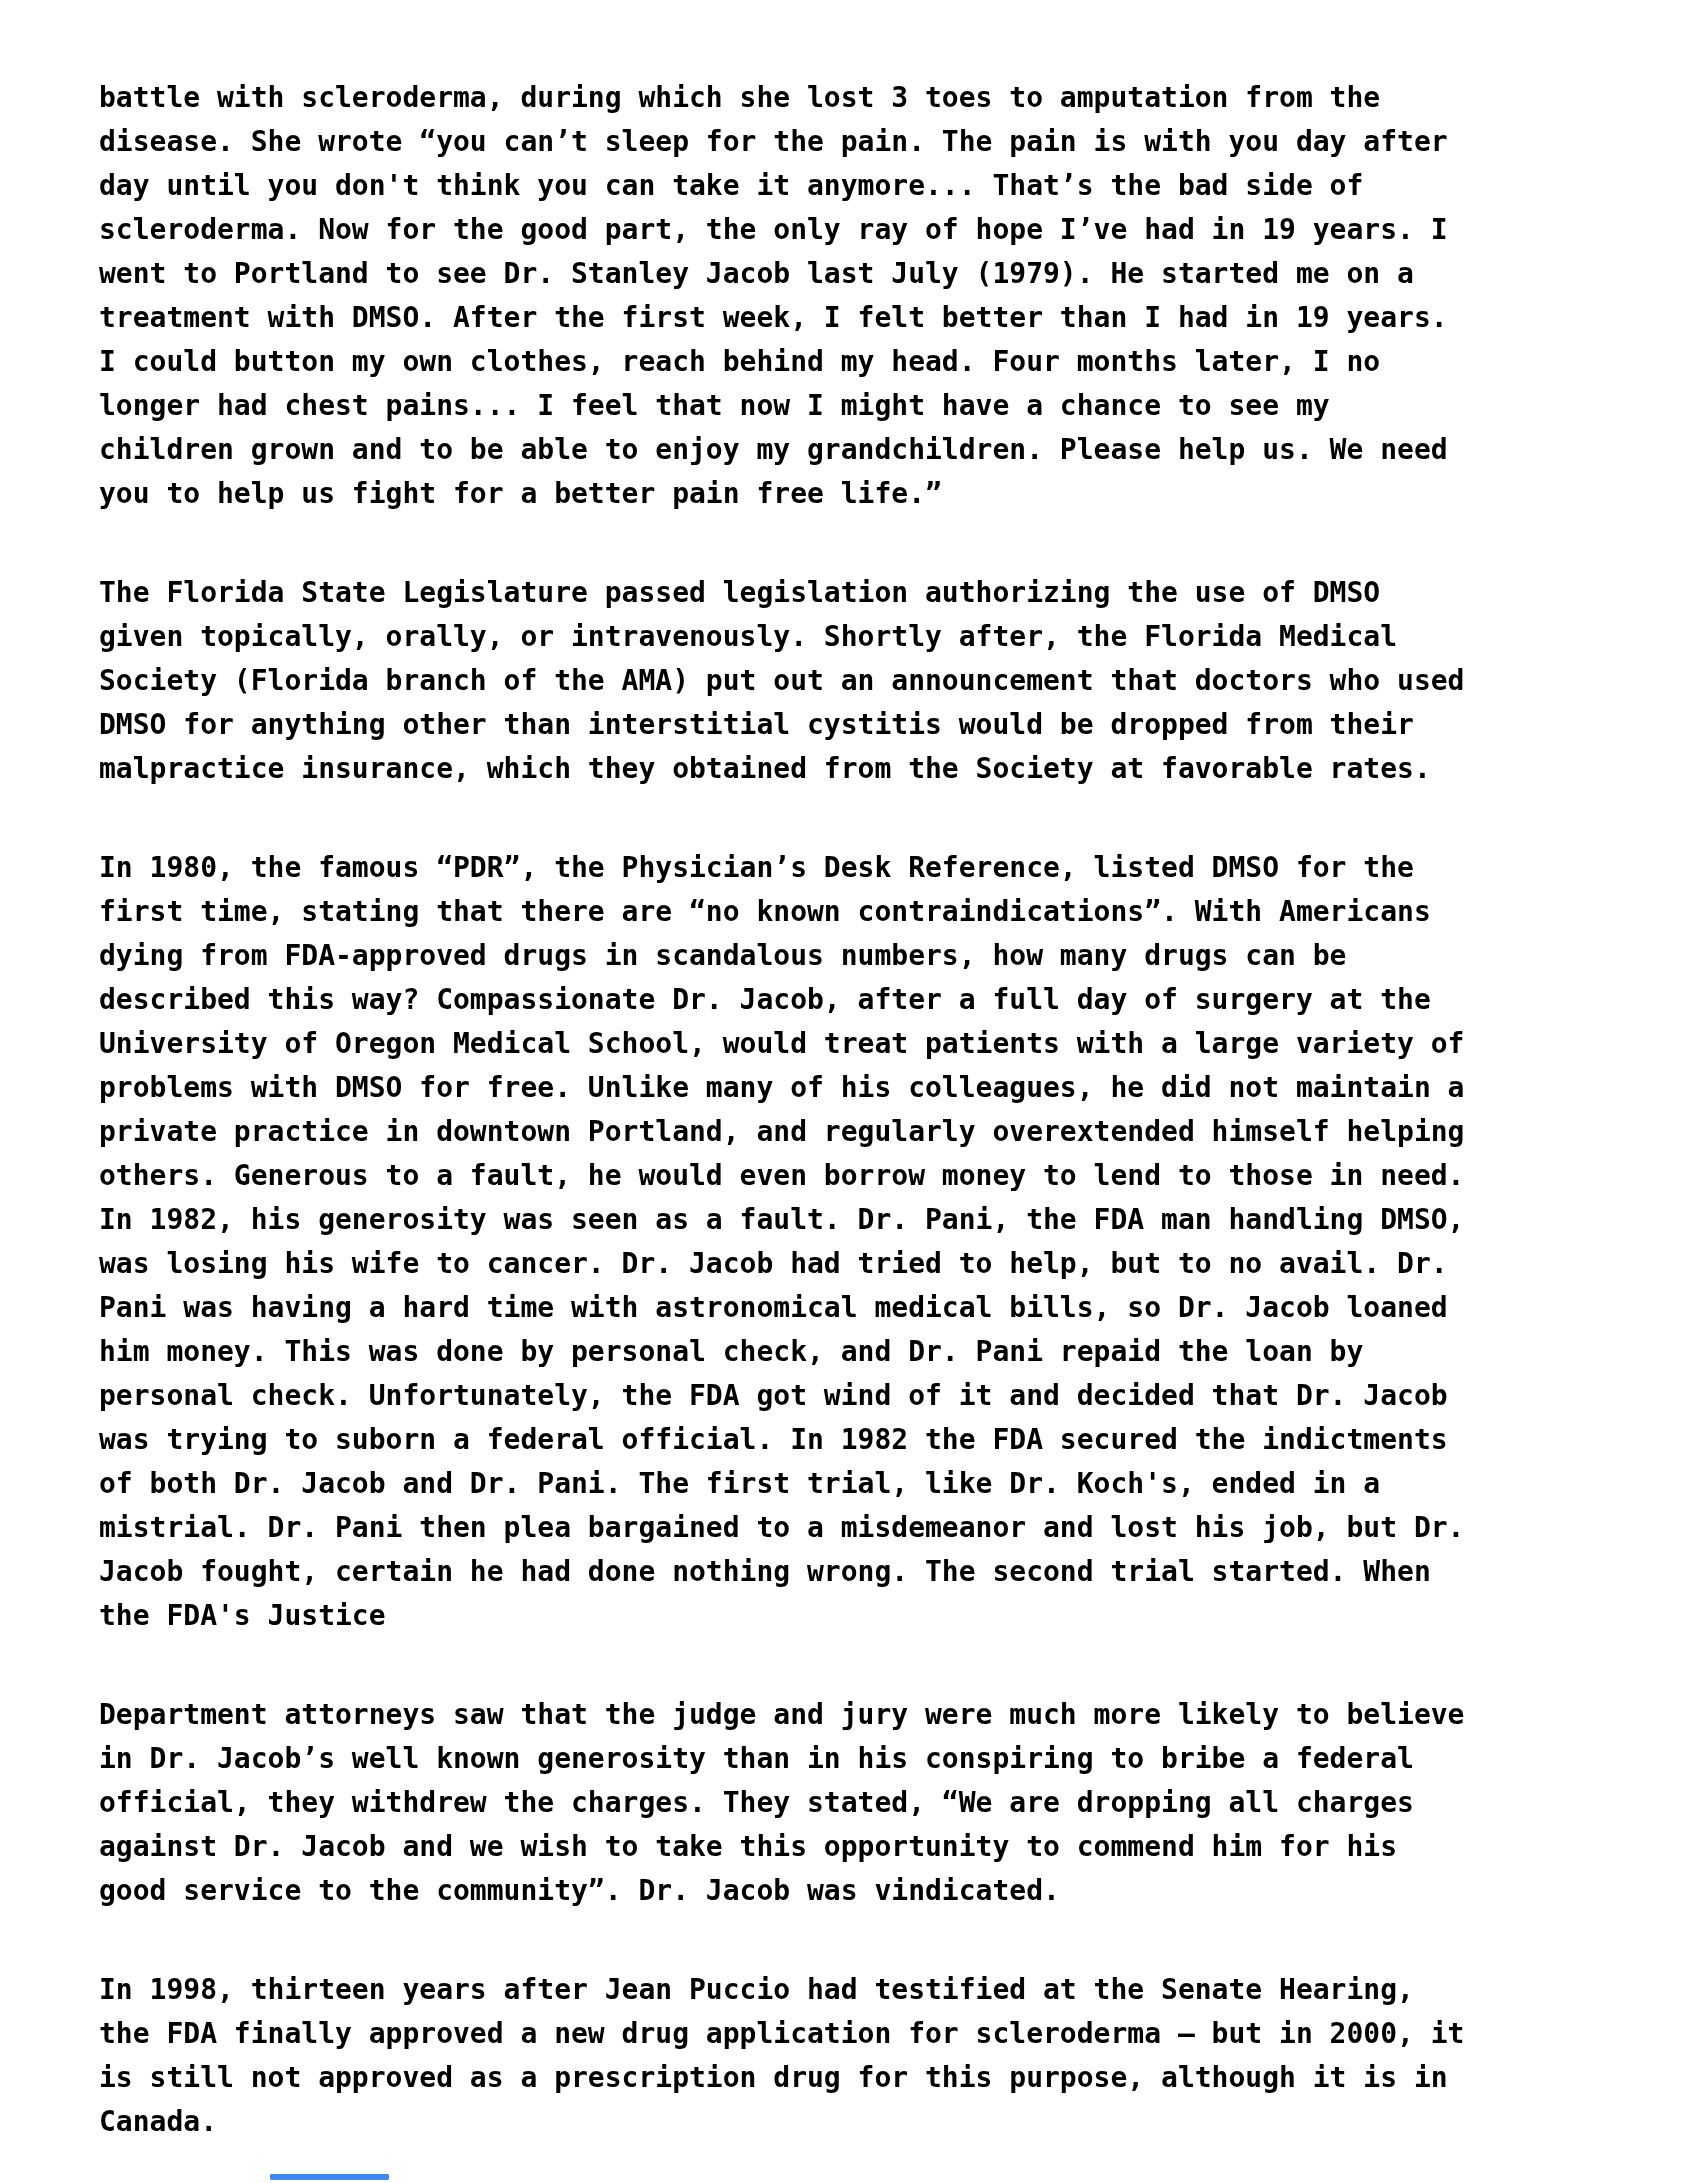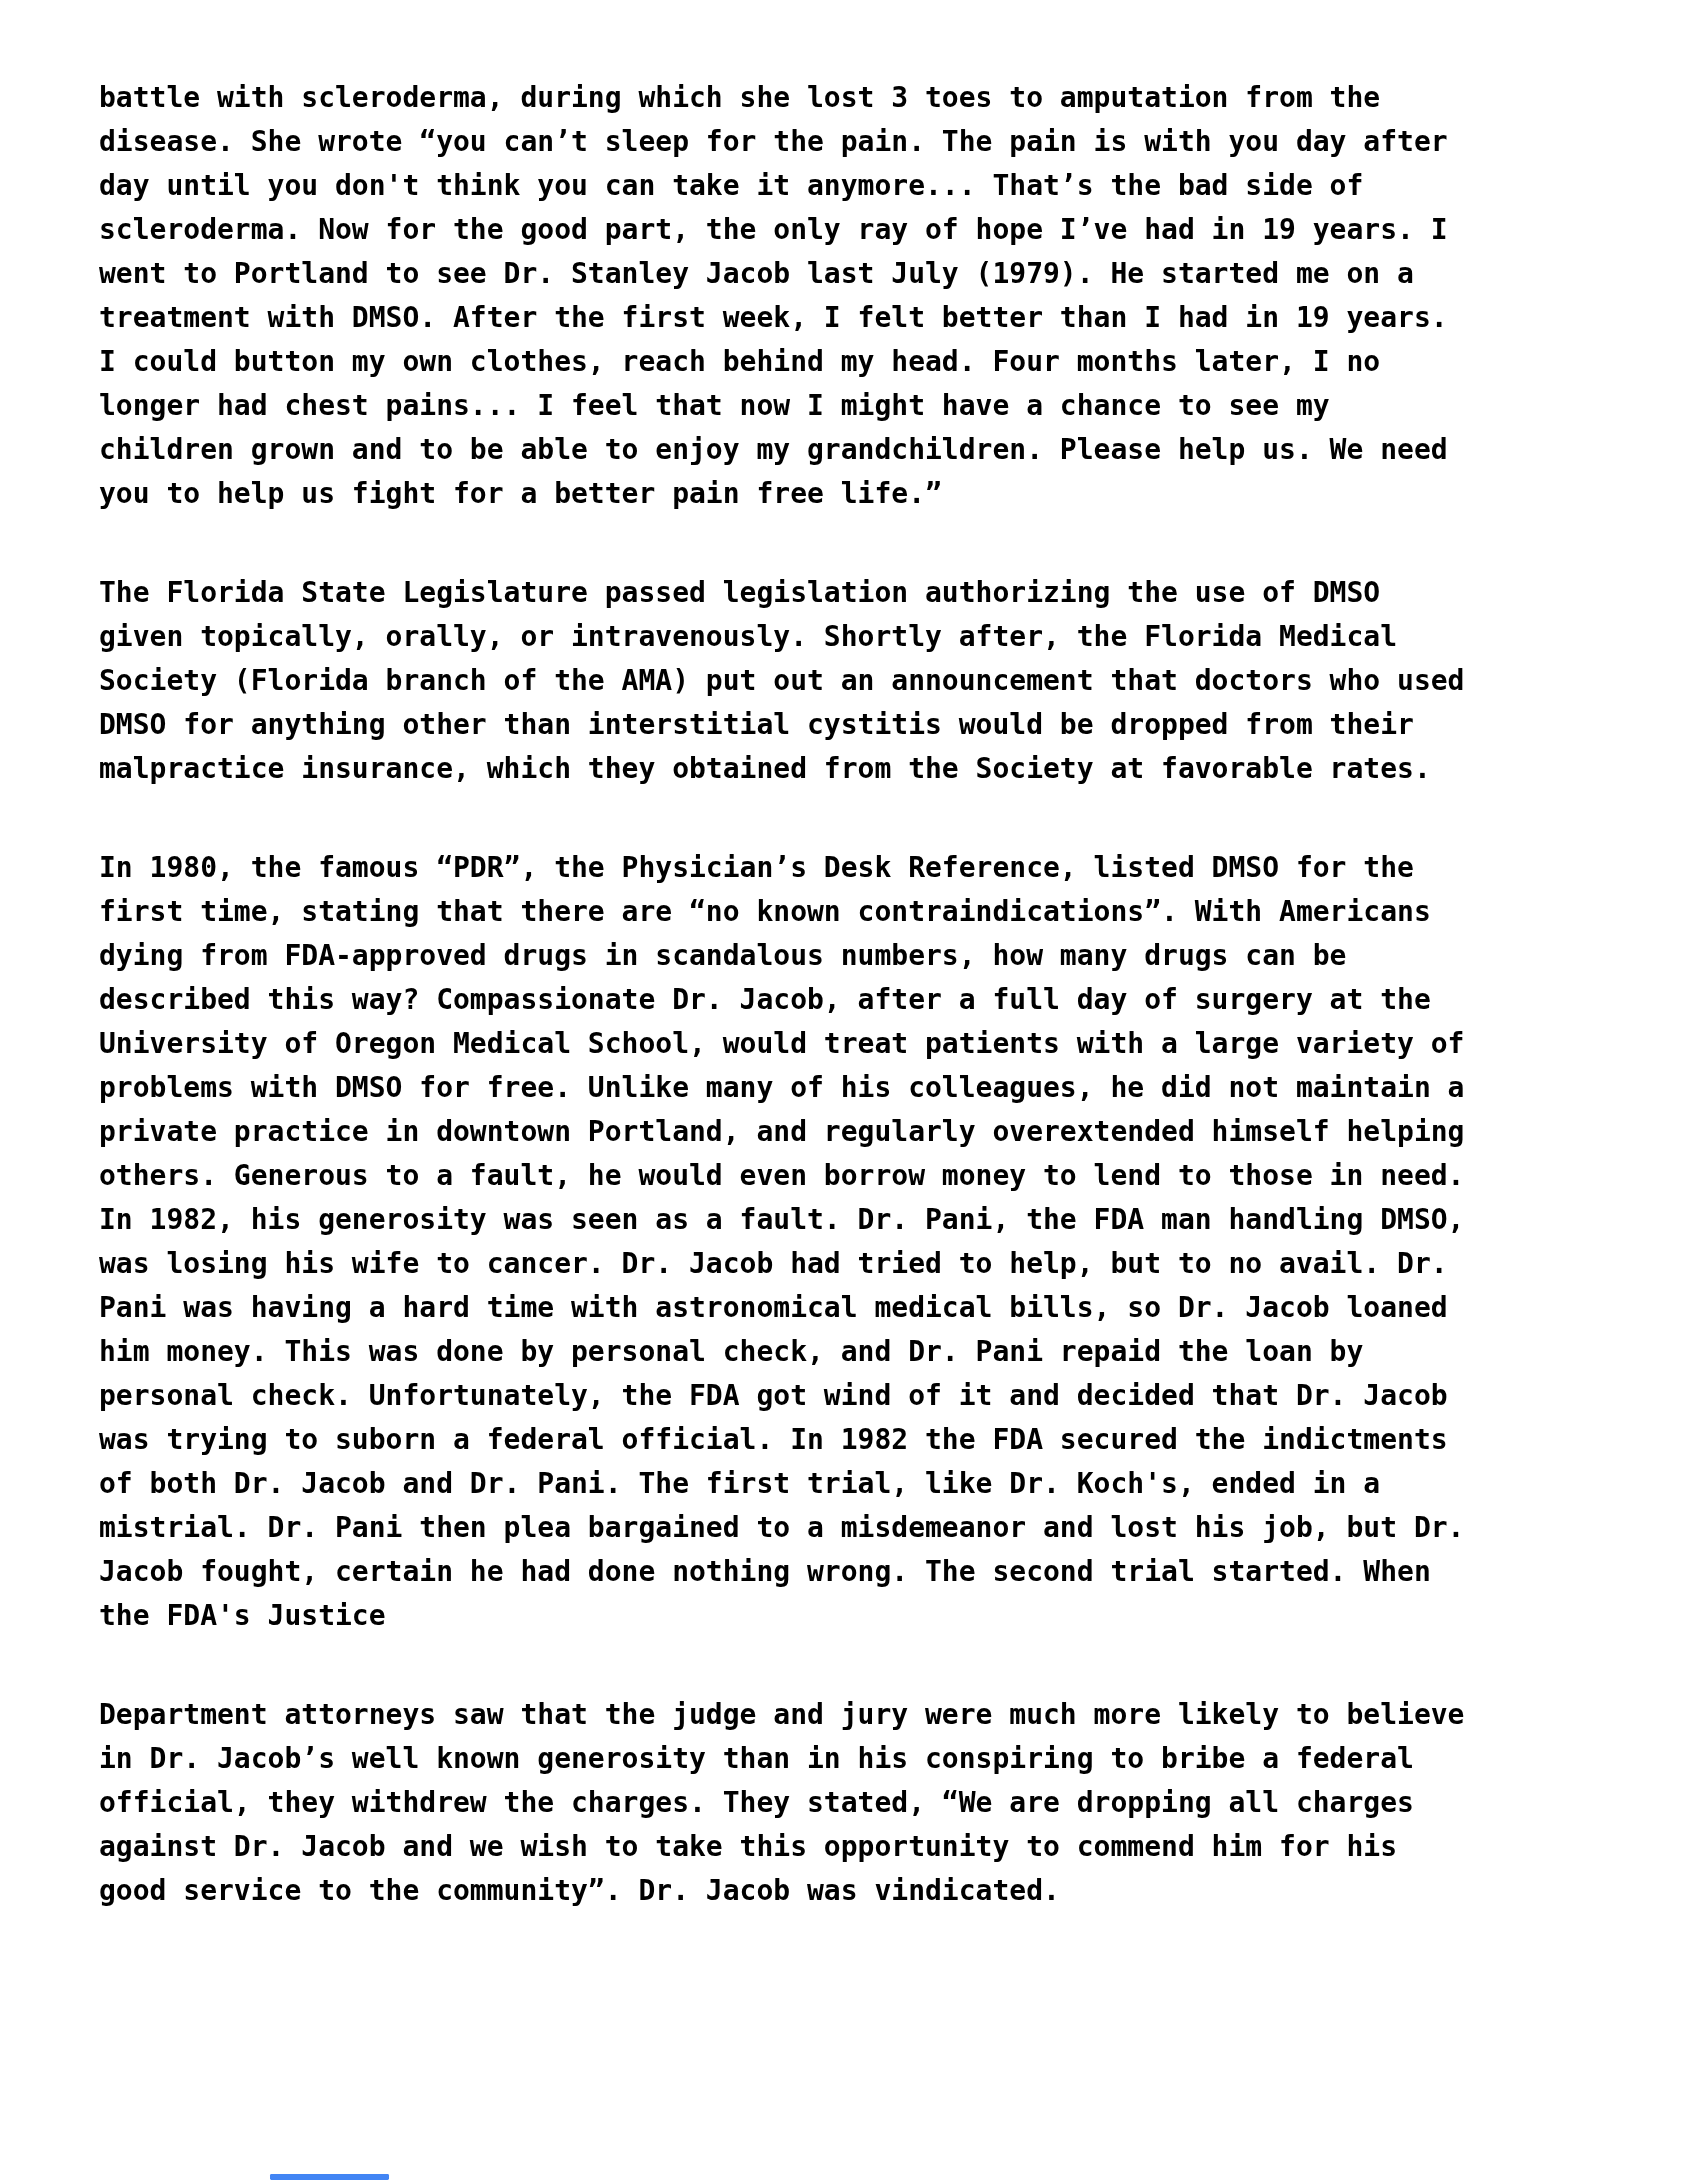--- a/index.html
+++ b/index.html
@@ -75,16 +75,20 @@
 was trying to suborn a federal official. In 1982 the FDA secured the indictments
 of both Dr. Jacob and Dr. Pani. The first trial, like Dr. Koch's, ended in a
 mistrial. Dr. Pani then plea bargained to a misdemeanor and lost his job, but Dr.
 Jacob fought, certain he had done nothing wrong. The second trial started. When
 the FDA's Justice</p>
   <p class="para">Department attorneys saw that the judge and jury were much more likely to believe
 in Dr. Jacob’s well known generosity than in his conspiring to bribe a federal
 official, they withdrew the charges. They stated, “We are dropping all charges
 against Dr. Jacob and we wish to take this opportunity to commend him for his
 good service to the community”. Dr. Jacob was vindicated.</p>
+  <p class="para">In 1998, thirteen years after Jean Puccio had testified at the Senate Hearing,
+the FDA finally approved a new drug application for scleroderma — but in 2000, it
+is still not approved as a prescription drug for this purpose, although it is in
+Canada.</p>
 </div>
 
 <div class="bottom-bar" style="background: rgb(66, 133, 244);"></div>
 
 
 </body></html>

